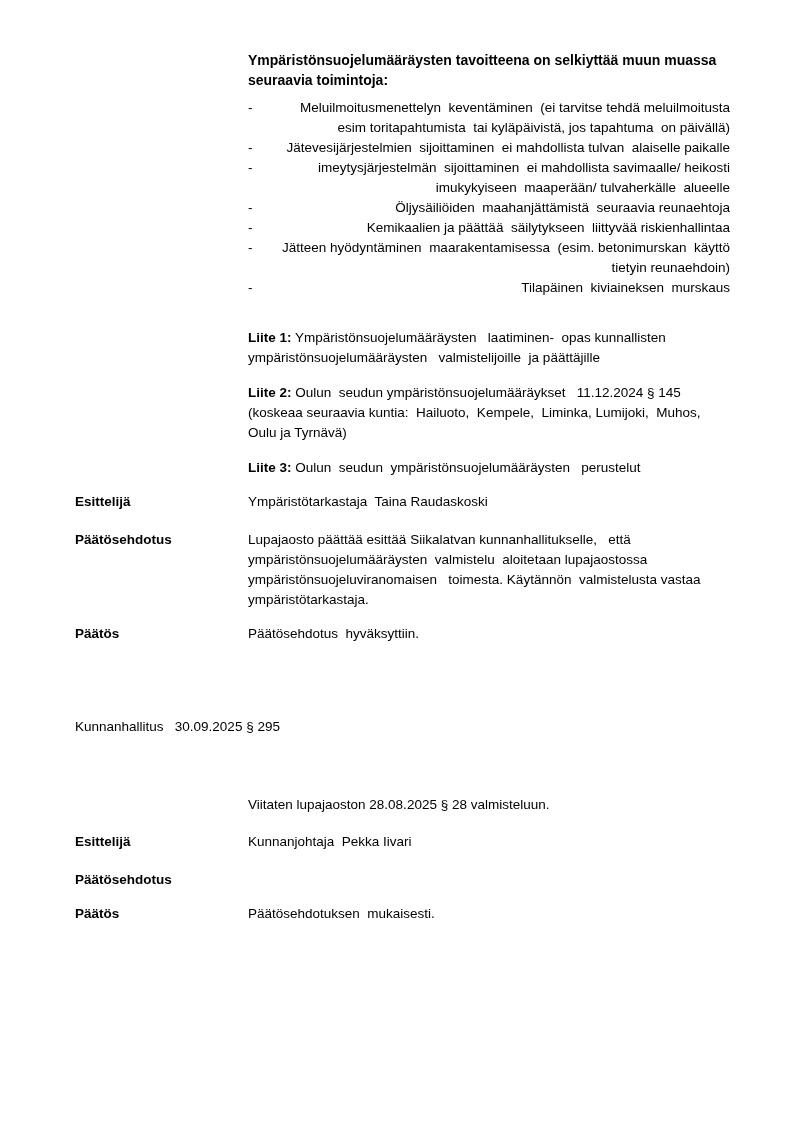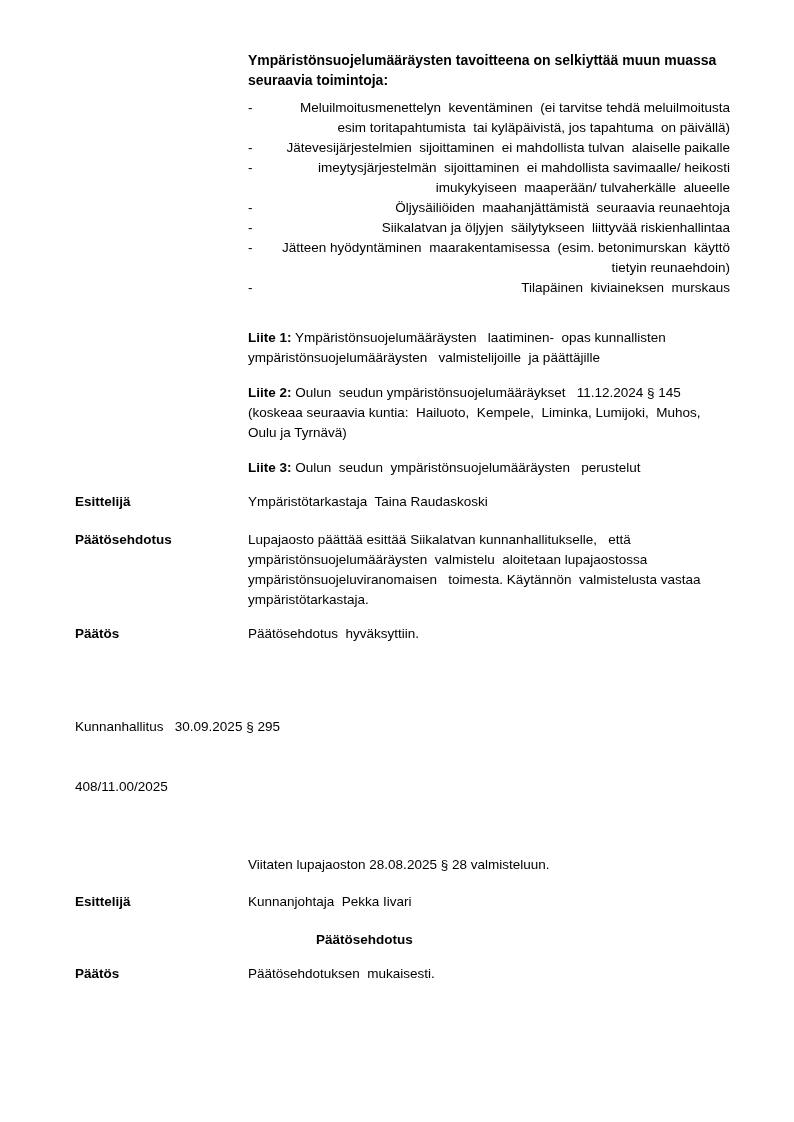--- a/index.html
+++ b/index.html
@@ -39,21 +39,21 @@
 
   .attachment { margin-bottom: 15px; white-space: pre-wrap; }
   .attachment:last-of-type { margin-bottom: 14px; }
   .attachment b { font-weight: bold; }
 
   .row { display: flex; }
   .row .label { width: 173px; flex-shrink: 0; font-weight: bold; }
   .row .content { width: 482px; white-space: pre-wrap; }
 
   .gap-18 { margin-bottom: 18px; }
-  .gap-14 { margin-bottom: 14px; justify-content: center; }
+  .gap-14 { margin-bottom: 14px; }
 
   .board-header { margin-top: 33px; white-space: pre-wrap; }
   .reference-note { margin-top: 18px; }
   .after-ref { margin-top: 17px; }
 </style>
 </head>
 <body>
 
 <div class="page">
   <div class="doc">
@@ -72,21 +72,21 @@
       <div class="bullet">
         <span class="dash">-</span>
         <span class="btext">imeytysjärjestelmän  sijoittaminen  ei mahdollista savimaalle/ heikosti imukykyiseen  maaperään/ tulvaherkälle  alueelle</span>
       </div>
       <div class="bullet">
         <span class="dash">-</span>
         <span class="btext">Öljysäiliöiden  maahanjättämistä  seuraavia reunaehtoja</span>
       </div>
       <div class="bullet">
         <span class="dash">-</span>
-        <span class="btext">Siikalatvan ja öljyjen  säilytykseen  liittyvää riskienhallintaa</span>
+        <span class="btext">Kemikaalien ja päättää  säilytykseen  liittyvää riskienhallintaa</span>
       </div>
       <div class="bullet">
         <span class="dash">-</span>
         <span class="btext">Jätteen hyödyntäminen  maarakentamisessa  (esim. betonimurskan  käyttö tietyin reunaehdoin)</span>
       </div>
       <div class="bullet">
         <span class="dash">-</span>
         <span class="btext">Tilapäinen  kiviaineksen  murskaus</span>
       </div>
     </div>
@@ -103,21 +103,20 @@
       <div class="label">Päätösehdotus</div>
       <div class="content">Lupajaosto päättää esittää Siikalatvan kunnanhallitukselle,   että ympäristönsuojelumääräysten  valmistelu  aloitetaan lupajaostossa ympäristönsuojeluviranomaisen   toimesta. Käytännön  valmistelusta vastaa ympäristötarkastaja.</div>
     </div>
     <div class="row">
       <div class="label">Päätös</div>
       <div class="content">Päätösehdotus  hyväksyttiin.</div>
     </div>
 
     <div class="board-header">
       <div>Kunnanhallitus   30.09.2025 § 295</div>
-      <div>408/11.00/2025</div>
     </div>
 
     <div class="indent reference-note">Viitaten lupajaoston  28.08.2025 § 28 valmisteluun.</div>
 
     <div class="row gap-18 after-ref">
       <div class="label">Esittelijä</div>
       <div class="content">Kunnanjohtaja  Pekka Iivari</div>
     </div>
     <div class="row gap-14">
       <div class="label">Päätösehdotus</div>

